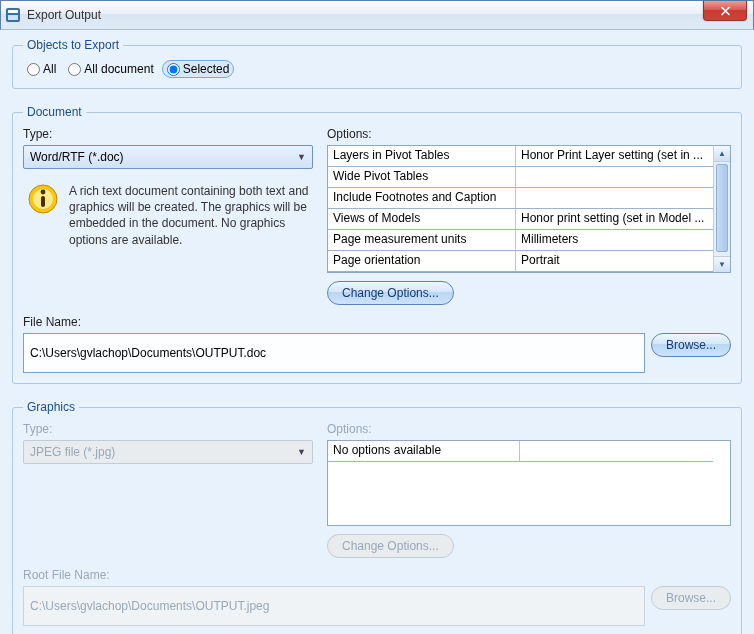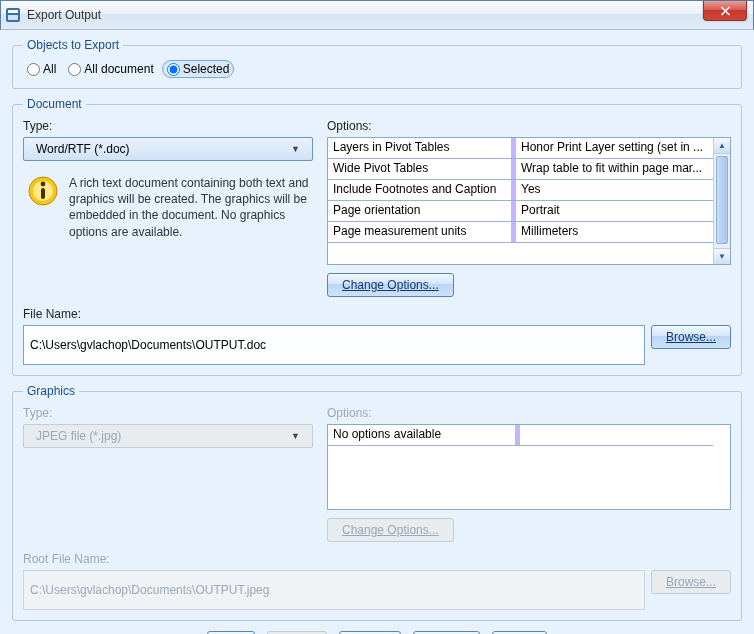--- a/index.html
+++ b/index.html
@@ -5,57 +5,57 @@
 * { box-sizing: border-box; margin: 0; padding: 0; font-family: 'Segoe UI', Tahoma, sans-serif; font-size: 12px; }
 body { background: #e8f2fc; width: 754px; height: 634px; overflow: hidden; }
 
 .titlebar { height: 30px; background: linear-gradient(to bottom, #fafcff 0%, #e8eff8 45%, #d8e4f0 46%, #e0ecf8 100%); border: 1px solid #5a7fa8; border-bottom: 1px solid #a8bcd0; display: flex; align-items: center; padding: 0 4px; position: relative; text-align: right; }
 .titlebar .app-icon { width: 16px; height: 16px; margin-right: 6px; }
 .titlebar .title { color: #333; }
 .close-btn { position: absolute; right: 6px; top: 0; width: 44px; height: 20px; background: linear-gradient(to bottom, #e79e99 0%, #d95b53 45%, #c83a30 46%, #d04238 100%); border: 1px solid #8a3630; border-top: none; border-radius: 0 0 4px 4px; color: #fff; display: flex; align-items: center; justify-content: center; font-size: 10px; cursor: pointer; box-shadow: 0 0 2px rgba(0,0,0,0.3); }
 
 .content { padding: 8px 12px 10px 12px; background: #e8f2fc; height: 604px; }
 
-fieldset { border: 1px solid #b0c8e0; border-radius: 3px; margin-bottom: 8px; padding: 8px 10px 10px 10px; position: relative; }
+fieldset { border: 1px solid #b0c8e0; border-radius: 3px; margin-bottom: 16px; padding: 8px 10px 10px 10px; position: relative; }
 legend { color: #1a4d8c; padding: 0 4px; font-size: 12px; }
 
 .radio-row { display: flex; gap: 4px; align-items: center; }
 .radio-opt { display: flex; align-items: center; gap: 3px; padding: 1px 4px; }
 .radio-opt input { margin: 0; }
 .radio-opt.selected { border: 1px solid #7aa8d8; background: #d8e8f8; border-radius: 9px; }
 
 .cols { display: flex; gap: 14px; }
 .col-l { flex: 0 0 290px; }
 .col-r { flex: 1; }
 
 label.lbl { display: block; margin-bottom: 4px; color: #222; }
 label.lbl.disabled { color: #9aa8b8; }
 
-.select { width: 100%; height: 24px; border: 1px solid #6b93c3; border-radius: 2px; background: linear-gradient(to bottom, #eaf2fc, #d0e2f6); display: flex; align-items: center; justify-content: space-between; padding: 0 12px; cursor: pointer; }
+.select { width: 100%; height: 24px; border: 1px solid #6b93c3; border-radius: 2px; background: linear-gradient(to bottom, #eaf2fc, #d0e2f6); display: flex; align-items: center; justify-content: space-between; padding: 0 6px; cursor: pointer; }
 .select.disabled { background: #e8ecef; color: #9aa8b8; border-color: #c0ccd8; cursor: default; }
 .select .arrow { font-size: 9px; color: #445; }
 
 .informer { display: flex; gap: 10px; margin-top: 10px; padding: 4px; }
 .informer .icon { width: 32px; height: 32px; flex-shrink: 0; }
 .informer .txt { color: #333; line-height: 1.35; }
 
 .opt-table { width: 100%; border: 1px solid #8fa8c4; height: 128px; position: relative; background: #fff; }
 .opt-scroll { position: absolute; right: 0; top: 0; bottom: 0; width: 17px; background: #e6eef8; border-left: 1px solid #c0d0e4; }
 .opt-scroll .thumb-up, .opt-scroll .thumb-dn { height: 16px; background: linear-gradient(to bottom, #f2f8ff, #cfe0f4); display:flex; align-items:center; justify-content:center; font-size:8px; color:#3a5c88; border-bottom: 1px solid #c0d0e4; }
 .opt-scroll .thumb-dn { position: absolute; bottom: 0; left:0; right:0; border-top: 1px solid #c0d0e4; border-bottom: none; }
 .opt-scroll .bar { position:absolute; left:2px; right:2px; top:18px; height:88px; background: linear-gradient(to right, #c8dcf4, #a8c6ec); border:1px solid #8fb0d8; border-radius:2px; }
 .opt-rows { margin-right: 17px; }
 .opt-row { display: flex; border-bottom: 1px solid #9ab4d0; height: 21px; }
-.opt-row .k { flex: 0 0 188px; border-right: 5px solid #c4b5fd; padding: 2px 5px; overflow: hidden; white-space: nowrap; text-overflow: ellipsis; }
+.opt-row .k { flex: 0 0 188px; border-right: 1px solid #c4b5fd; padding: 2px 5px; overflow: hidden; white-space: nowrap; text-overflow: ellipsis; }
 .opt-row .v { flex: 1; padding: 2px 5px; overflow: hidden; white-space: nowrap; text-overflow: ellipsis; }
 
 .opt-table.small { height: 86px; }
 .opt-table.small .opt-row .k { flex: 0 0 192px; }
 
-.btn { height: 24px; padding: 0 14px; border: 1px solid #5a84b8; border-radius: 3px; background: linear-gradient(to bottom, #f0f7ff 0%, #d4e6fb 45%, #b9d6f5 46%, #cde2f8 100%); color: #143a6e; cursor: pointer; font-size: 12px; text-decoration: underline; }
+.btn { height: 24px; padding: 0 14px; border: 1px solid #5a84b8; border-radius: 12px; background: linear-gradient(to bottom, #f0f7ff 0%, #d4e6fb 45%, #b9d6f5 46%, #cde2f8 100%); color: #143a6e; cursor: pointer; font-size: 12px; }
 .btn.disabled { color: #9aa8b8; border-color: #c0ccd8; background: #e8ecef; cursor: default; }
 
 .chg-row { margin-top: 8px; }
 
 .filename-row { margin-top: 10px; }
 .file-flex { display: flex; gap: 6px; }
 input.tf { flex: 1; height: 40px; border: 1px solid #7aa0cc; padding: 0 6px; background: #fdfeff; }
 input.tf.disabled { background: #f0f3f6; color: #9aa8b8; border-color: #c8d4e0; }
 
 .foot { display: flex; gap: 12px; justify-content: center; margin-top: 10px; }
@@ -119,33 +119,35 @@
       <div class="col-r">
         <label class="lbl">Options:</label>
         <div class="opt-table">
           <div class="opt-rows" id="doc-opts">
               <div class="opt-row">
                 <div class="k">Layers in Pivot Tables</div>
                 <div class="v">Honor Print Layer setting (set in ...</div>
               </div>
               <div class="opt-row">
                 <div class="k">Wide Pivot Tables</div>
-                <div class="v">Wrap table to fit within page mar...</div>
               </div>
               <div class="opt-row">
                 <div class="k">Include Footnotes and Caption</div>
-                <div class="v">Yes</div>
+              </div>
+              <div class="opt-row">
+                <div class="k">Views of Models</div>
+                <div class="v">Honor print setting (set in Model ...</div>
+              </div>
+              <div class="opt-row">
+                <div class="k">Page measurement units</div>
+                <div class="v">Millimeters</div>
               </div>
               <div class="opt-row">
                 <div class="k">Page orientation</div>
                 <div class="v">Portrait</div>
-              </div>
-              <div class="opt-row">
-                <div class="k">Page measurement units</div>
-                <div class="v">Millimeters</div>
               </div>
             </div>
           <div class="opt-scroll">
             <div class="thumb-up">▲</div>
             <div class="bar"></div>
             <div class="thumb-dn">▼</div>
           </div>
         </div>
         <div class="chg-row">
           <button class="btn">Change Options...</button>

